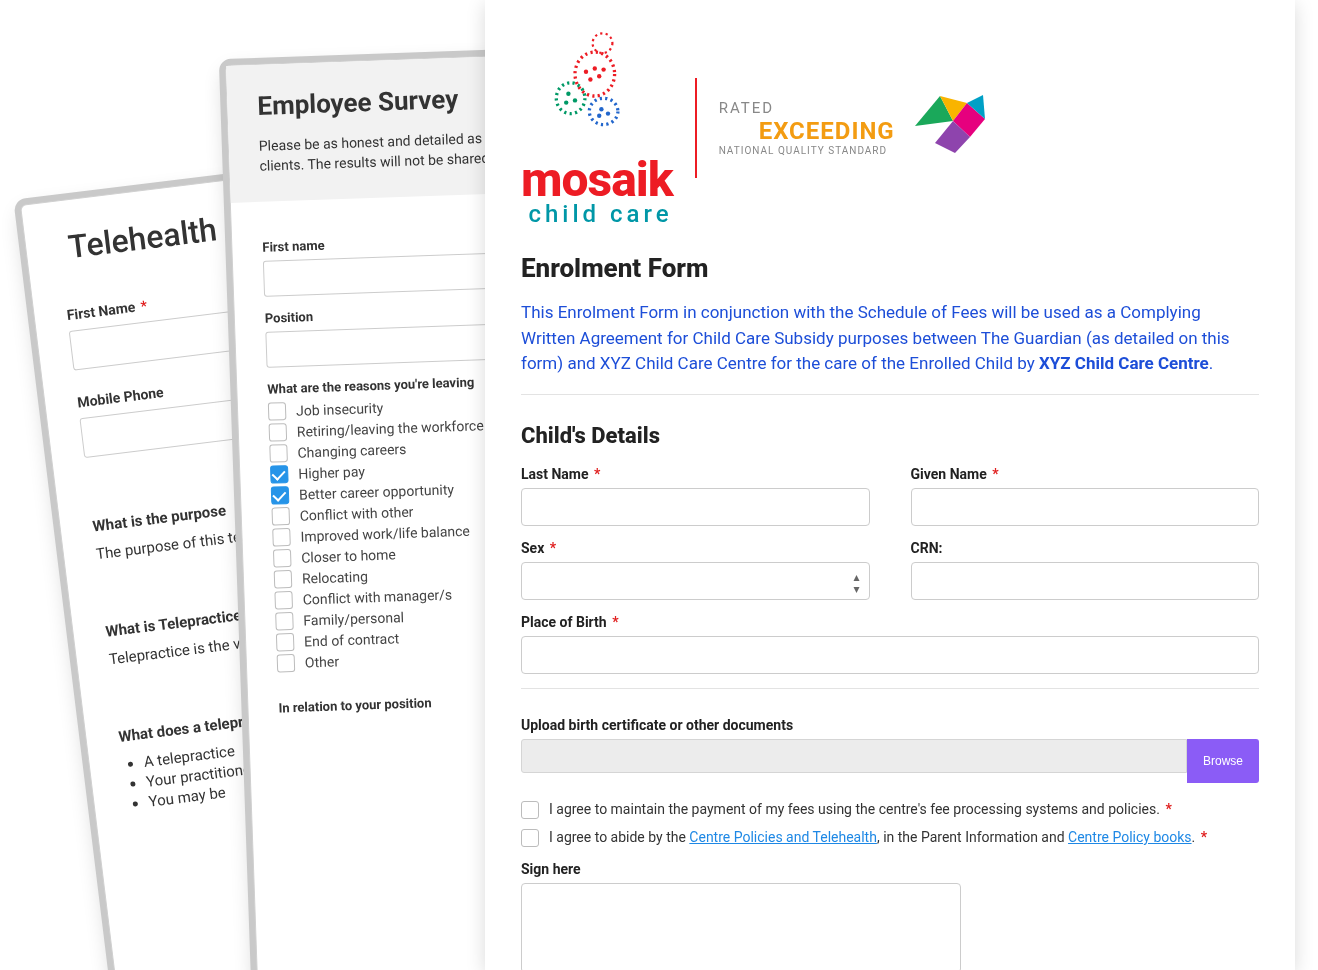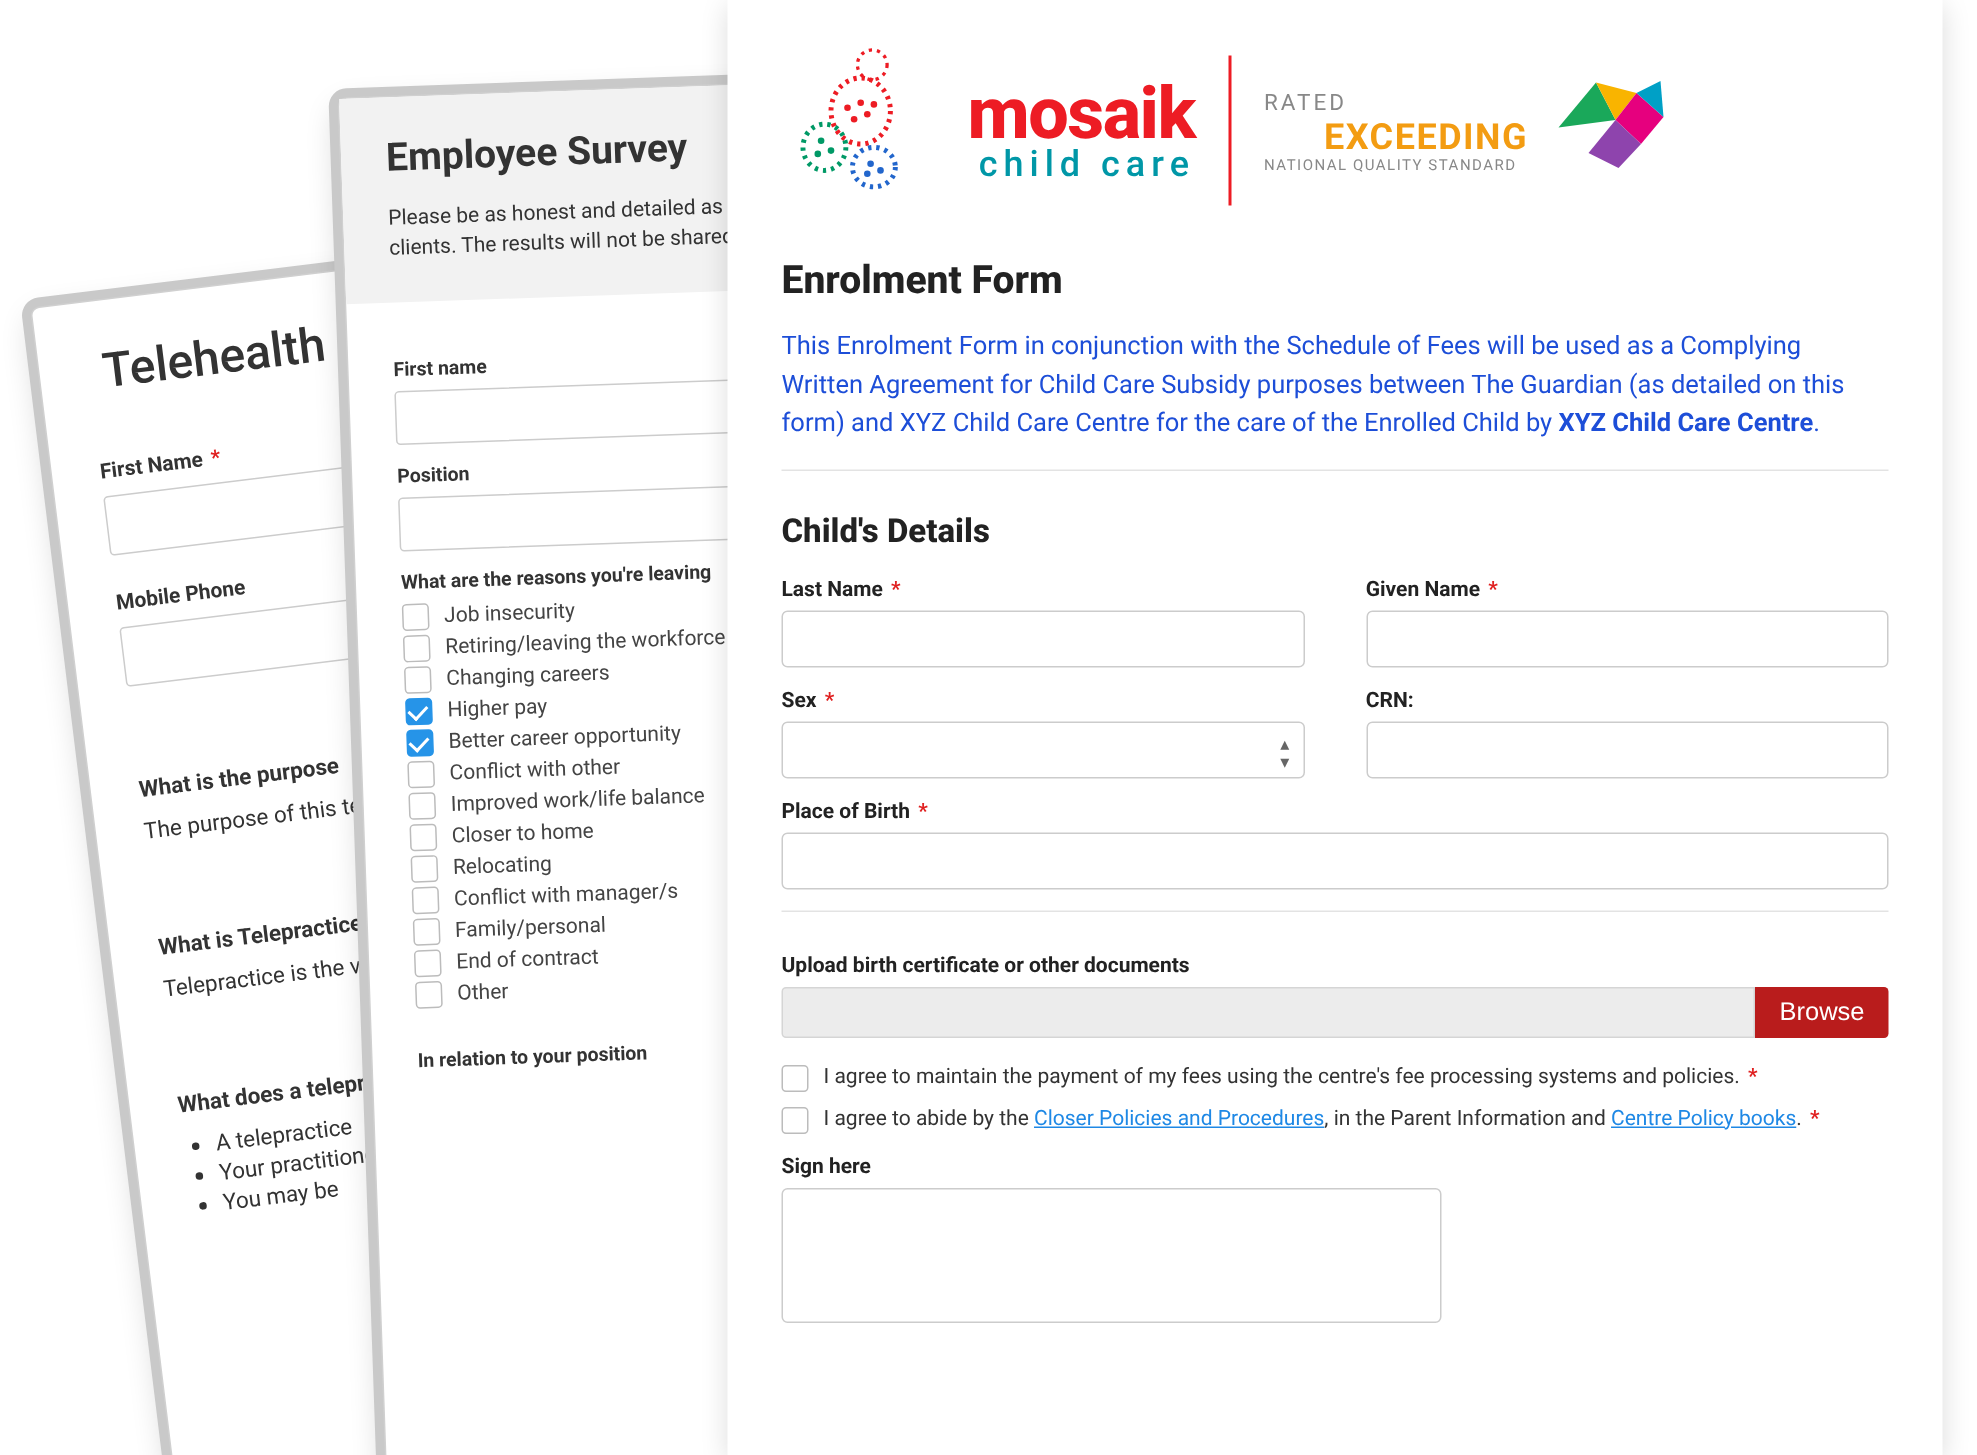--- a/index.html
+++ b/index.html
@@ -73,21 +73,21 @@
     left: 485px; top: 0;
     width: 810px; height: 970px;
     border-radius: 0;
     box-shadow: 0 4px 18px rgba(0,0,0,0.15);
     border: none;
     padding: 30px 36px 20px;
     font-size: 14px;
     color:#333;
   }
   .doc3 .logo-row { display:flex; align-items:center; gap:22px; margin-bottom: 28px; }
-  .doc3 .logo-mosaik { display:flex; align-items:center; gap:14px; }
+  .doc3 .logo-mosaik { display:flex; align-items:center; gap:14px;flex-direction:column; }
   .doc3 .m-text { line-height:0.95; }
   .doc3 .m-text .m1 { font-size:48px; font-weight:800; color:#ed1c24; letter-spacing:-1px; }
   .doc3 .m-text .m2 { font-size:24px; font-weight:500; color:#0097a7; letter-spacing:4px; margin-left:4px;text-align:right; }
   .doc3 .vline { width:2px; height:100px; background:#ed1c24; }
   .doc3 .rating { font-size:12px; color:#555; }
   .doc3 .rating .rated { letter-spacing:2px; font-size:15px; color:#888; }
   .doc3 .rating .exceed { font-size:24px; font-weight:700; color:#f39c12; letter-spacing:1px;margin-left:40px; }
   .doc3 .rating .nqs { letter-spacing:1px; font-size:10px; color:#888; }
 
   .doc3 h2 { font-size:26px; font-weight:800; margin: 0 0 14px; color:#222; }
@@ -101,21 +101,21 @@
   .req { color:#e02020; font-weight:700; margin-left:2px; }
   .doc3 .inp {
     width:100%; height:38px; border:1px solid #ccc; border-radius:4px; background:#fff;
     font-size:14px; padding: 0 10px;
   }
   .doc3 .sel { position:relative; }
   .doc3 .sel .inp { padding-right:30px; }
   .doc3 .sel .caret { position:absolute; right:10px; top:9px; font-size:12px; color:#666; pointer-events:none; line-height:1; }
   .doc3 .upload-row { display:flex; margin: 6px 0 18px; }
   .doc3 .upload-field { flex:1; height:34px; background:#ececec; border:1px solid #d5d5d5; border-radius:3px 0 0 3px; }
-  .doc3 .browse-btn { background:#b91c1c; color:#fff; font-size:17px; padding:0 16px; border:none; border-radius:0 3px 3px 0; height:34px; cursor:pointer; }
+  .doc3 .browse-btn { background:#8b5cf6; color:#fff; font-size:12px; padding:0 16px; border:none; border-radius:0 3px 3px 0; height:44px; cursor:pointer; }
 
   .doc3 .agree-row { display:flex; align-items:flex-start; gap:10px; margin: 10px 0; font-size:14px; color:#333; }
   .doc3 .cb3 { width:18px; height:18px; border:1.5px solid #bcbcbc; border-radius:3px; background:#fff; flex-shrink:0; }
   .doc3 a.link { color:#1e88e5; text-decoration: underline; }
 
   .doc3 .sigbox { width: 440px; height:90px; border:1px solid #ccc; border-radius:4px; margin-top:6px; }
 
   
   .m-logo svg { width:110px; height:110px; }
 
@@ -334,21 +334,21 @@
     </div>
 
     <div class="agree-row">
       <span class="cb3"></span>
       <span><span>I agree to maintain the payment of my fees using the centre's fee processing systems and policies.</span> <span class="req">*</span></span>
     </div>
 
     <div class="agree-row">
       <span class="cb3"></span>
       <span>
-        <span>I agree to abide by the </span><a class="link">Closer Policies and Procedures</a><span>, in the Parent Information and </span><a class="link">Centre Policy books</a><span>.</span> <span class="req">*</span>
+        <span>I agree to abide by the </span><a class="link">Centre Policies and Telehealth</a><span>, in the Parent Information and </span><a class="link">Centre Policy books</a><span>.</span> <span class="req">*</span>
       </span>
     </div>
 
     <div style="margin-top:14px">
       <span class="flabel">Sign here</span>
       <div class="sigbox"></div>
     </div>
 
   </div>
 

